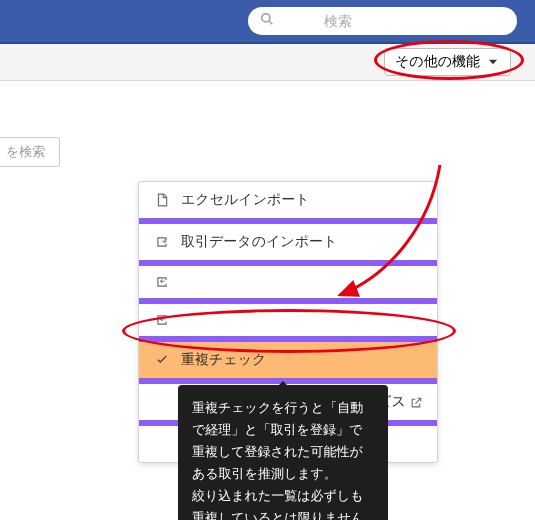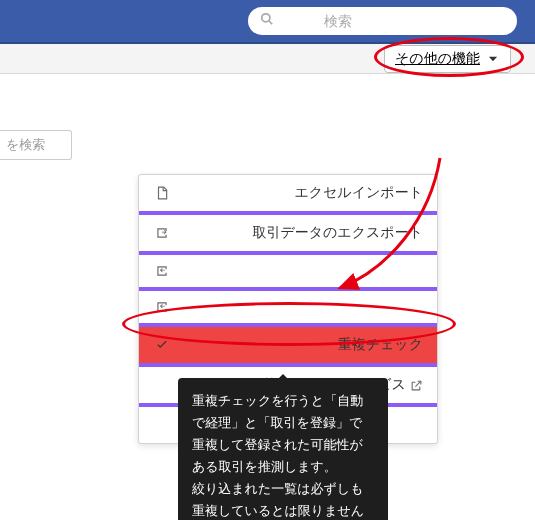--- a/index.html
+++ b/index.html
@@ -34,28 +34,27 @@
       border: none;
       outline: none;
       font-size: 14px;
       color: #333;
       background: transparent;
       flex: 1;
       margin-left: 44px;
     }
     .search-box input::placeholder { color: #aaa; }
     .subbar {
-      height: 30px;
+      height: 37px;
       background: #f4f4f4;
       border-bottom: 1px solid #d9d9d9;
       display: flex;
       align-items: center;
       justify-content: flex-end;
       padding-right: 24px;
-      text-decoration: underline;
     }
     .other-btn {
       border: 1px solid #bdbdbd;
       background: #fff;
       border-radius: 4px;
       padding: 4px 10px;
       font-size: 14px;
       display: flex;
       align-items: center;
       cursor: pointer;
@@ -69,21 +68,21 @@
       pointer-events: none;
     }
     .content {
       position: relative;
       padding-top: 18px;
     }
     .left-input {
       position: absolute;
       left: 0;
       top: 56px;
-      width: 72px;
+      width: 60px;
       height: 30px;
       border: 1px solid #ccc;
       border-left: none;
       border-radius: 0 3px 3px 0;
       padding-left: 6px;
       font-size: 13px;
       color: #999;
       background: #fff;
       overflow: hidden;
       white-space: nowrap;
@@ -102,25 +101,24 @@
     .dropdown .item {
       display: flex;
       align-items: center;
       padding: 9px 14px;
       font-size: 14px;
       color: #333;
       cursor: pointer;
       white-space: nowrap;
     }
     .dropdown .item.highlight {
-      background: #ef4444;
+      background: #fdba74;
     }
     .dropdown .item:not(:last-child) {
-      border-bottom: 4px solid #8b5cf6;
-      justify-content: space-between;
+      border-bottom: 6px solid #8b5cf6;
     }
     .item-icon {
       width: 18px;
       display: inline-flex;
       justify-content: center;
       margin-right: 10px;
       color: #6b6b6b;
     }
     .ext-icon { margin-left: 4px; display: inline-flex; }
     .highlight-ellipse {
@@ -203,21 +201,21 @@
       </span>
       <span>エクセルインポート</span>
     </div>
     <div class="item">
       <span class="item-icon">
         <svg width="14" height="14" viewBox="0 0 24 24" fill="#6b6b6b">
             <path d="M4 4h16v5h-2V6H6v12h12v-3h2v5H4z"></path>
             <path d="M13 12h8l-3-3 1.4-1.4L24 13l-5.6 5.4L17 17l3-3h-7z" transform="scale(0.7) translate(4,2)"></path>
           </svg>
       </span>
-      <span>取引データのエクスポート</span>
+      <span>取引データのインポート</span>
     </div>
     <div class="item">
       <span class="item-icon">
         <svg width="14" height="14" viewBox="0 0 24 24" fill="#6b6b6b">
             <path d="M4 4h16v5h-2V6H6v12h12v-3h2v5H4z"></path>
             <path d="M20 12h-8l3-3-1.4-1.4L8 13l5.6 5.4L15 17l-3-3h8z" transform="scale(0.7) translate(4,2)"></path>
           </svg>
       </span>
     </div>
     <div class="item">

